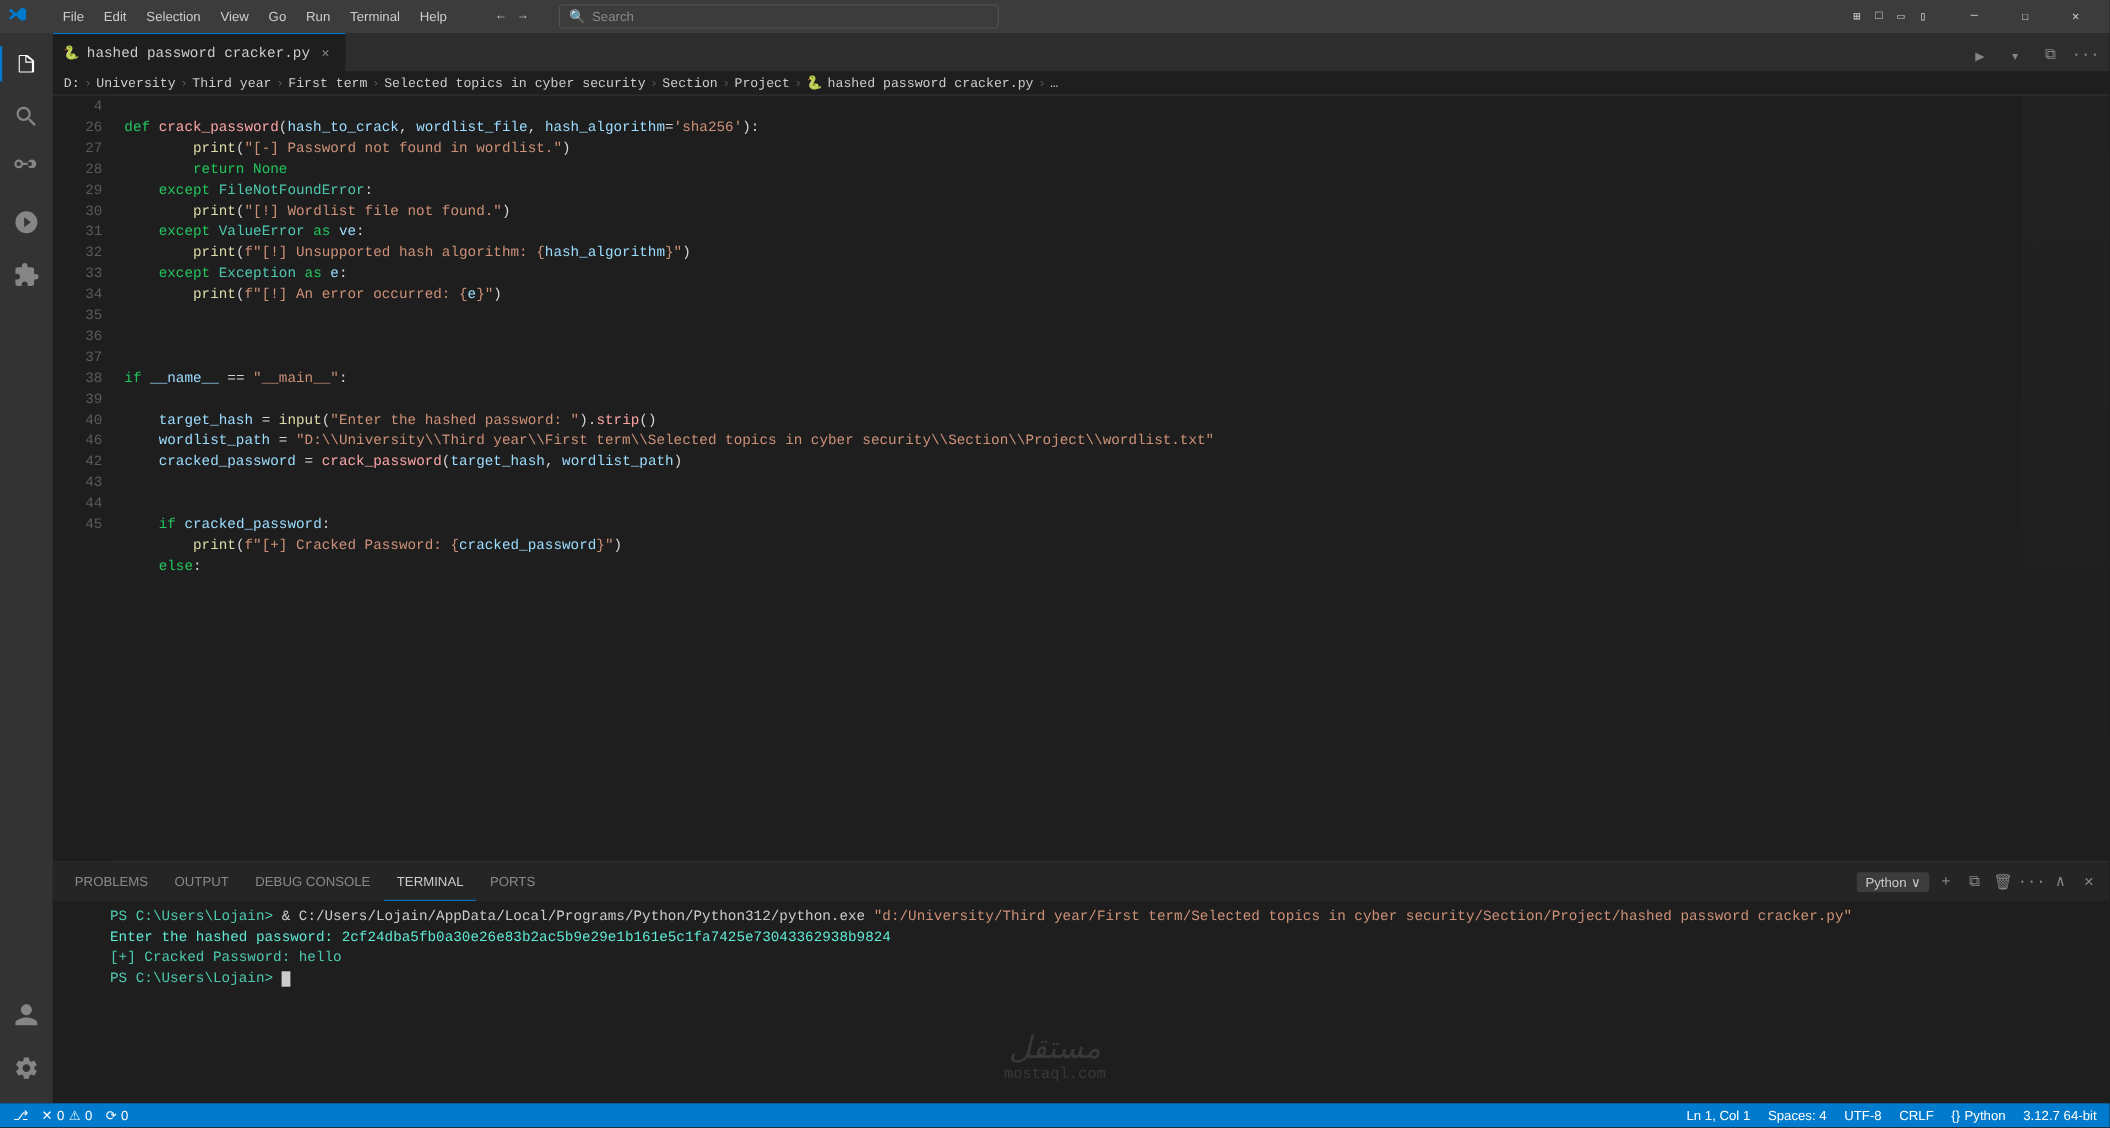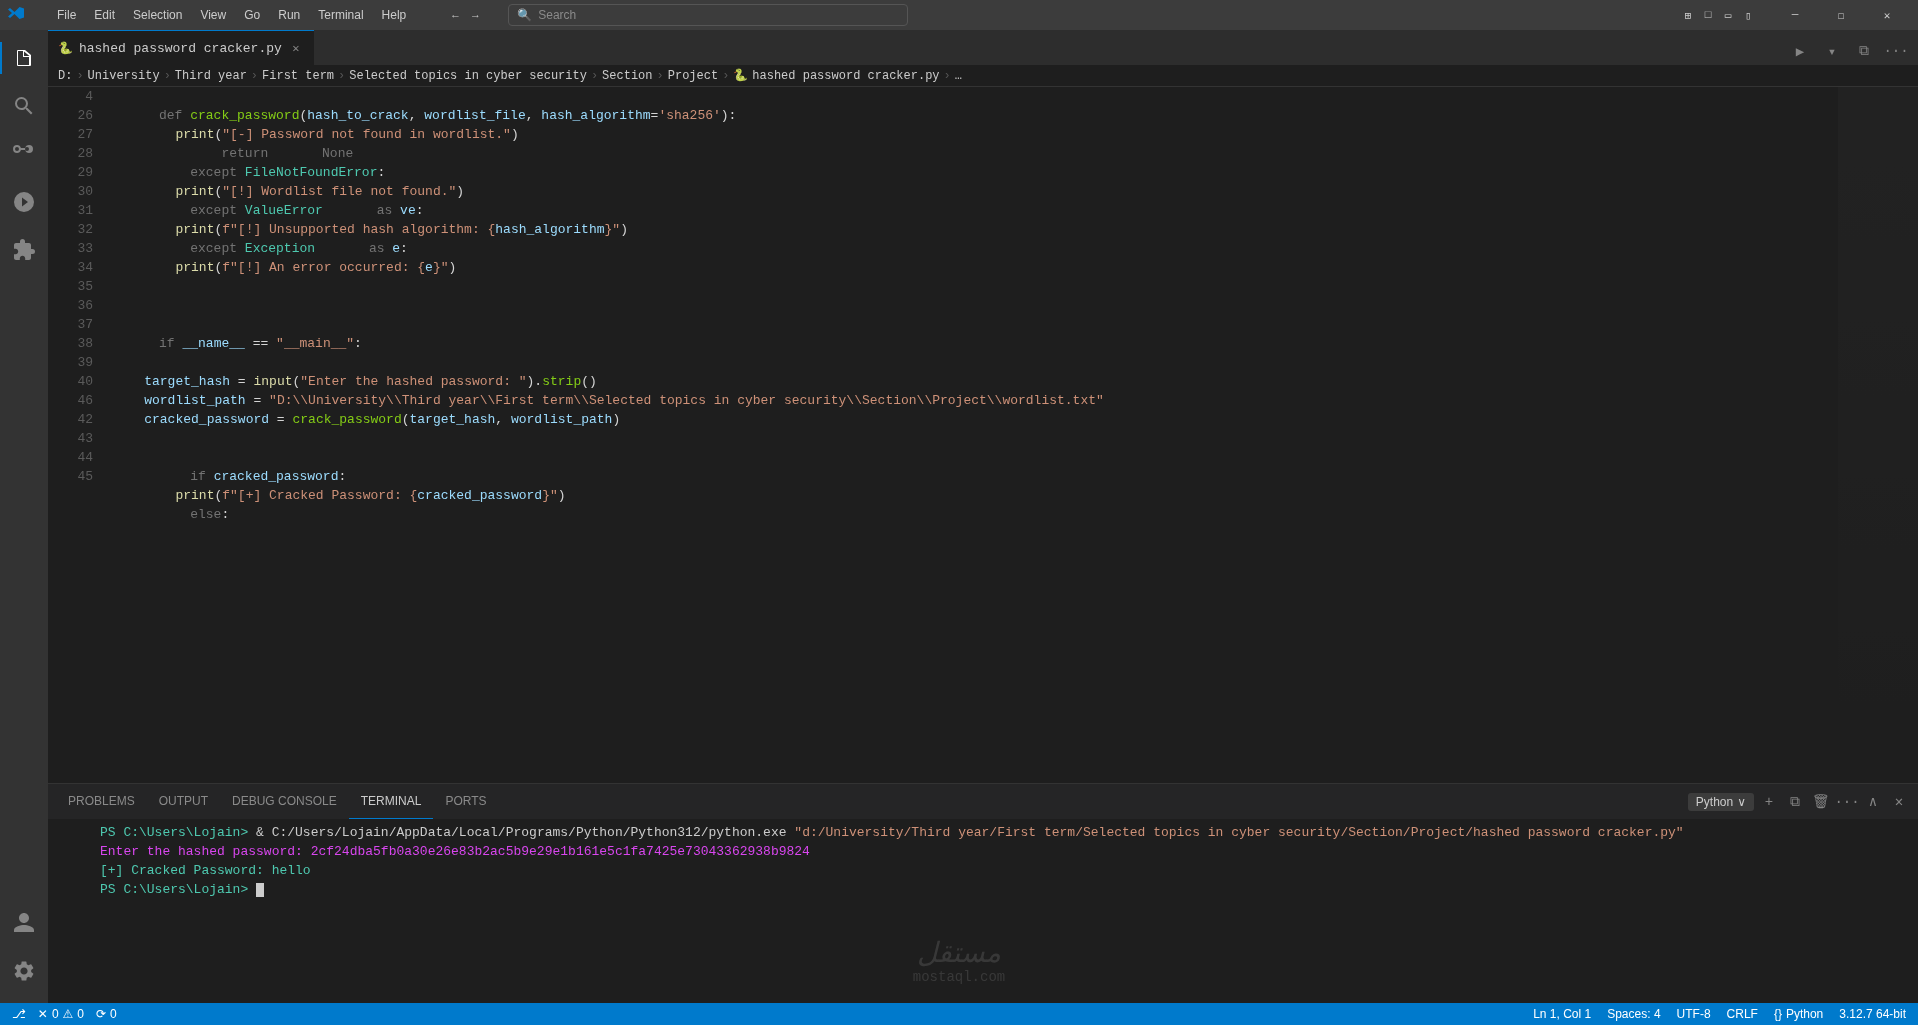--- a/index.html
+++ b/index.html
@@ -244,22 +244,22 @@
       white-space: pre;
     }
     .minimap {
       width: 80px;
       background: #1e1e1e;
       flex-shrink: 0;
       opacity: 0.5;
     }
 
     
-    .kw { color: #737373; margin-left: 46px; }
-    .fn { color: #84cc16; text-align: right; }
+    .kw { color: #22c55e; }
+    .fn { color: #fca5a5; text-align: right; }
     .str { color: #ce9178; }
     .var { color: #9cdcfe; }
     .cls { color: #4ec9b0; }
     .op { color: #d4d4d4; }
     .punc { color: #d4d4d4; }
     .param { color: #9cdcfe; }
     .builtin { color: #dcdcaa; }
 
     
     .panel {
@@ -325,21 +325,21 @@
       flex: 1;
       padding: 4px 12px;
       font-size: 13px;
       line-height: 19px;
       overflow: hidden;
       color: #cccccc;
       margin-left: 40px;
     }
     .terminal-cmd { color: #cccccc; }
     .terminal-string { color: #ce9178; }
-    .terminal-output { color: #d946ef; text-align: center; }
+    .terminal-output { color: #5eead4; text-align: center; }
     .terminal-success { color: #4ec9b0; }
     .terminal-prompt { color: #4ec9b0; }
     .terminal-cursor {
       display: inline-block;
       width: 8px;
       height: 14px;
       background: #cccccc;
       vertical-align: middle;
     }
 

